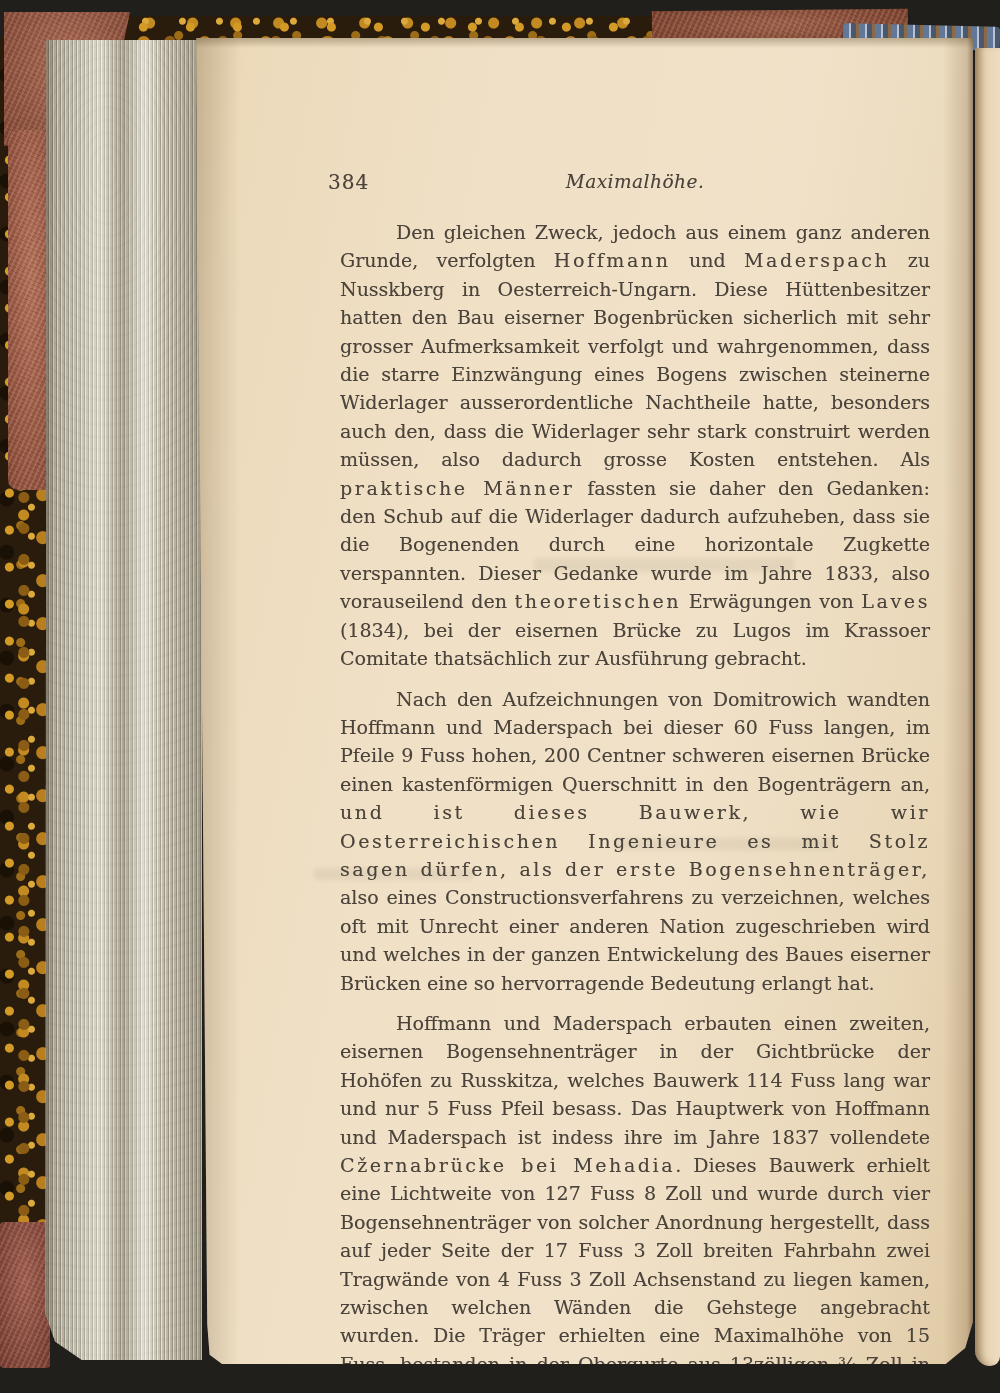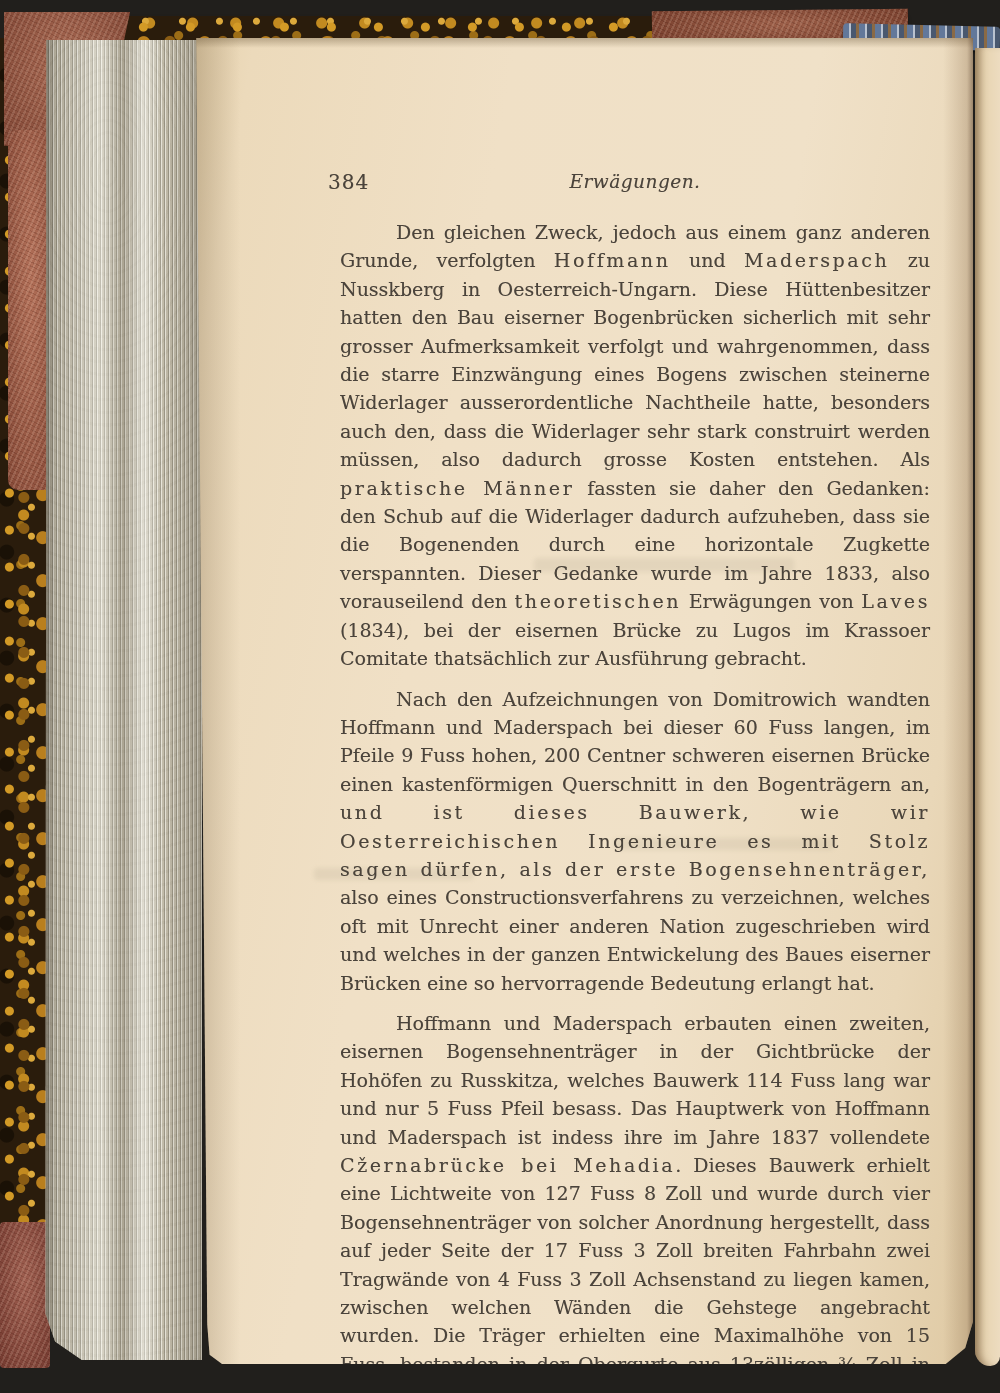--- a/index.html
+++ b/index.html
@@ -120,21 +120,21 @@
 
   <div class="book-page">
     <div class="top-edge-shade"></div>
     <div class="smudge" style="left:340px;top:520px;width:260px;height:14px"></div>
     <div class="smudge" style="left:420px;top:800px;width:220px;height:12px"></div>
     <div class="smudge" style="left:120px;top:830px;width:160px;height:12px"></div>
 
     <div class="page-content">
       <div class="page-header">
         <span class="page-number">384</span>
-        <span class="running-header">Erwägungen.</span>
+        <span class="running-header">Maximalhöhe.</span>
       </div>
       <div>
           <p class="para"><span>Den gleichen Zweck, jedoch aus einem ganz anderen Grunde, verfolgten </span><span class="sperr">Hoffmann</span><span> und </span><span class="sperr">Maderspach</span><span> zu Nusskberg in Oesterreich-Ungarn. Diese Hüttenbesitzer hatten den Bau eiserner Bogenbrücken sicherlich mit sehr grosser Aufmerksamkeit verfolgt und wahrgenommen, dass die starre Einzwängung eines Bogens zwischen steinerne Widerlager ausserordentliche Nachtheile hatte, besonders auch den, dass die Widerlager sehr stark construirt werden müssen, also dadurch grosse Kosten entstehen. Als </span><span class="sperr">praktische Männer</span><span> fassten sie daher den Gedanken: den Schub auf die Widerlager dadurch aufzuheben, dass sie die Bogenenden durch eine horizontale Zugkette verspannten. Dieser Gedanke wurde im Jahre 1833, also vorauseilend den </span><span class="sperr">theoretischen</span><span> Erwägungen von </span><span class="sperr">Laves</span><span> (1834), bei der eisernen Brücke zu Lugos im Krassoer Comitate thatsächlich zur Ausführung gebracht.</span></p>
           <p class="para"><span>Nach den Aufzeichnungen von Domitrowich wandten Hoffmann und Maderspach bei dieser 60 Fuss langen, im Pfeile 9 Fuss hohen, 200 Centner schweren eisernen Brücke einen kastenförmigen Querschnitt in den Bogenträgern an, </span><span class="sperr">und ist dieses Bauwerk, wie wir Oesterreichischen Ingenieure es mit Stolz sagen dürfen, als der erste Bogensehnenträger,</span><span> also eines Constructionsverfahrens zu verzeichnen, welches oft mit Unrecht einer anderen Nation zugeschrieben wird und welches in der ganzen Entwickelung des Baues eiserner Brücken eine so hervorragende Bedeutung erlangt hat.</span></p>
           <p class="para"><span>Hoffmann und Maderspach erbauten einen zweiten, eisernen Bogensehnenträger in der Gichtbrücke der Hohöfen zu Russkitza, welches Bauwerk 114 Fuss lang war und nur 5 Fuss Pfeil besass. Das Hauptwerk von Hoffmann und Maderspach ist indess ihre im Jahre 1837 vollendete </span><span class="sperr">Cžernabrücke bei Mehadia</span><span>. Dieses Bauwerk erhielt eine Lichtweite von 127 Fuss 8 Zoll und wurde durch vier Bogensehnenträger von solcher Anordnung hergestellt, dass auf jeder Seite der 17 Fuss 3 Zoll breiten Fahrbahn zwei Tragwände von 4 Fuss 3 Zoll Achsenstand zu liegen kamen, zwischen welchen Wänden die Gehstege angebracht wurden. Die Träger erhielten eine Maximalhöhe von 15 Fuss, bestanden in der Obergurte aus 13zölligen ¾ Zoll in den Wänden starken Röhren von je 2 Fuss Länge, in der Untergurte aus Spannketten, und in der Füllung aus Verticalen und</span></p>
         </div>
     </div>
   </div>
 
 </div>

